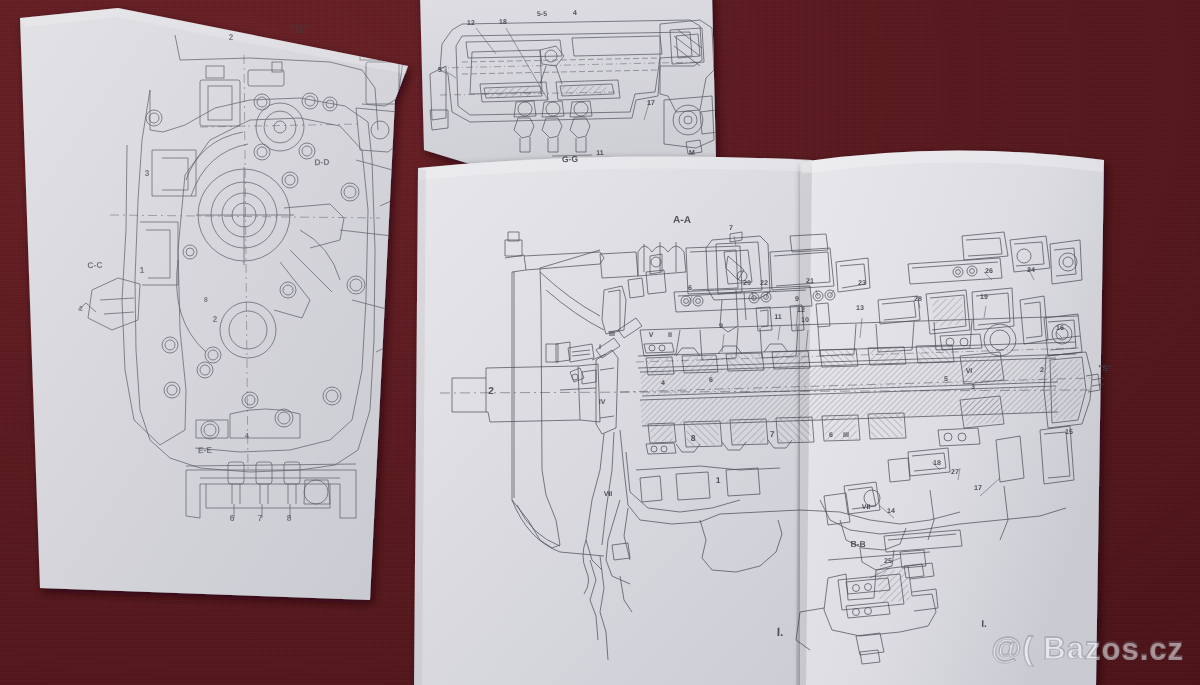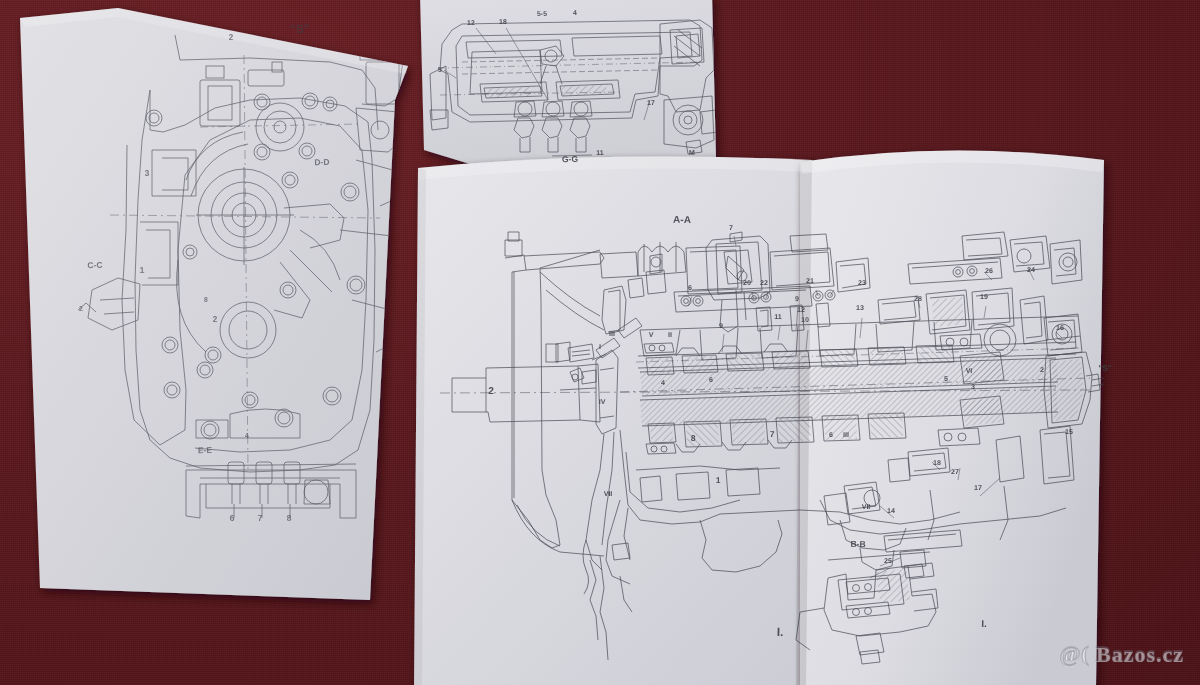--- a/index.html
+++ b/index.html
@@ -28,30 +28,29 @@
     fill:#3d3d46;
     font-weight:700;
   }
   .lblsm{font-size:7px;}
   .lblmd{font-size:8.5px;}
   .lbllg{font-size:10px;}
   .lblxl{font-size:12px;}
   .wm{
     position:absolute;
     right:16px;bottom:18px;
-    font-size:22px;
+    font-size:31px;
     font-weight:700;
     letter-spacing:1px;
     color:rgba(255,255,255,0);
     -webkit-text-stroke:1.4px rgba(120,120,135,.42);
     text-shadow:0 1px 0 rgba(255,255,255,.55);
     user-select:none;
     pointer-events:none;
     white-space:nowrap;
-    font-family:Liberation Serif, serif;
   }
 </style>
 </head>
 <body>
 
 <div id="stage">
 
   <div class="bg"></div>
 
   <svg class="layer" viewBox="0 0 1200 685">

